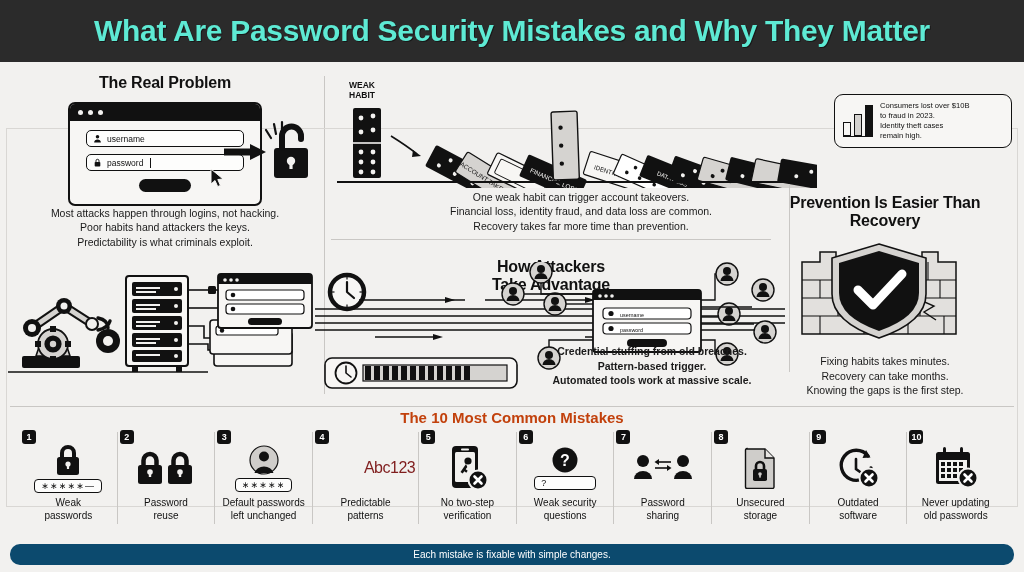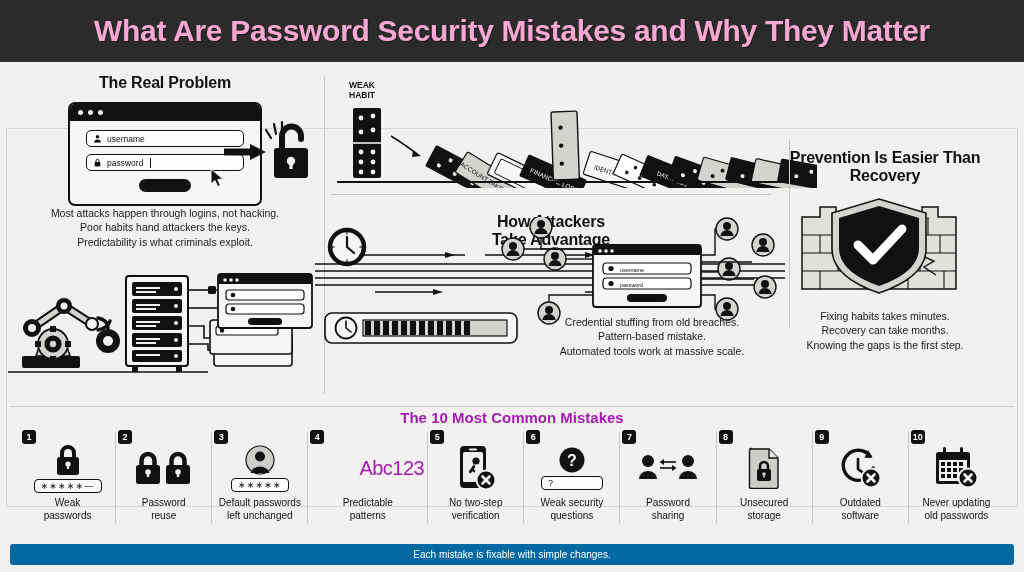--- a/index.html
+++ b/index.html
@@ -16,21 +16,21 @@
     display: flex; flex-direction: column;
   }
 
   
   .header {
     height: 62px; background: #2b2b2b;
     display: flex; align-items: center; justify-content: center;
     flex: 0 0 62px;
   }
   .header h1 {
-    color: #f9a8d4; font-size: 30px; font-weight: bold;
+    color: #5eead4; font-size: 30px; font-weight: bold;
     letter-spacing: -0.3px; white-space: nowrap;
     text-shadow: 1px 1px 0 rgba(0,0,0,.45);
   }
 
   
   .body-wrap {
     position: relative; flex: 1 1 auto;
     padding: 6px 10px 0 10px;
     display: flex; flex-direction: column;
   }
@@ -98,21 +98,21 @@
   .mid-flow { position: relative; flex: 1 1 auto; }
 
   
   .prevention {
     position: absolute; right: 0; top: 128px; width: 258px;
   }
   .hdiv { height: 1px; background: #c9c7c4; width: 100%; }
 
   
   .bottom { padding: 0 10px; }
-  .mist-title { text-align: center; font-size: 15px; font-weight: bold; margin: 2px 0 6px 0; color:#a21caf; }
+  .mist-title { text-align: center; font-size: 15px; font-weight: bold; margin: 2px 0 6px 0; color:#c2410c; }
   .mist-row { display: flex; }
   .mist {
     flex: 1 1 0; position: relative; padding: 0 3px;
     display: flex; flex-direction: column; align-items: center;
     border-left: 1px solid #c9c7c4; min-height: 92px;
   }
   .mist:first-child { border-left: none; }
   .num-badge {
     position: absolute; left: 2px; top: -2px;
     width: 14px; height: 14px; background: #111; color: #fff;
@@ -122,22 +122,22 @@
   .mist-icon { height: 52px; display: flex; align-items: center; justify-content: center; margin-top: 10px; }
   .mist-lbl { font-size: 10px; text-align: center; line-height: 1.25; color: #111; margin-top: 3px; }
 
   .pw-chip {
     border: 1.3px solid #111; border-radius: 4px; background: #fdfdfc;
     font-size: 9px; letter-spacing: 1.2px; padding: 1px 6px; color: #111;
   }
 
   
   .footer {
-    margin: 5px 10px 7px 10px; height: 21px; background: #0369a1;
-    border-radius: 3px; display: flex; align-items: center; justify-content: center;
+    margin: 5px 10px 7px 10px; height: 21px; background: #0c4a6e;
+    border-radius: 10px; display: flex; align-items: center; justify-content: center;
     flex: 0 0 21px;
   }
   .footer span { color: #fff; font-size: 10px; }
 
   .outer-border {
     position: absolute; left: 6px; top: 66px; right: 6px; bottom: 32px;
     border: 1px solid #d9d7d4; pointer-events: none;
   }
 </style>
 </head>
@@ -404,22 +404,40 @@
             <g transform="translate(440,80) rotate(-80)">
               <rect x="0" y="0" width="24" height="58" rx="2" fill="#111"></rect>
               <g fill="#f2f1ef">
                   <circle cx="9" cy="18" r="2"></circle>
                   <circle cx="16" cy="32" r="2"></circle>
                 </g>
             </g>
             <line x1="0" y1="80" x2="478" y2="80" stroke="#111" stroke-width="1.8"></line>
           </svg>
 
-        </div>
-
+          <div class="stat-box">
+            <div class="stat-bars">
+              <div class="sb" style="height:14px; background:#f7f6f4;"></div>
+              <div class="sb" style="height:22px; background:#d5d3d0;"></div>
+              <div class="sb" style="height:31px; background:#111;"></div>
+            </div>
+            <div class="stat-text">
+              <div>Consumers lost over $10B</div>
+              <div>to fraud in 2023.</div>
+              <div>Identity theft cases</div>
+              <div>remain high.</div>
+            </div>
+          </div>
+        </div>
+
+        <div class="cap" style="width:420px; margin-left:40px; margin-top:2px;">
+          <div>One weak habit can trigger account takeovers.</div>
+          <div>Financial loss, identity fraud, and data loss are common.</div>
+          <div>Recovery takes far more time than prevention.</div>
+        </div>
 
         <div class="hdiv" style="width:440px; margin:6px 0 0 0;"></div>
 
         <div class="mid-flow">
 
           <div style="width:440px; text-align:center; margin-top:18px;">
             <div class="sec-title">How Attackers</div>
             <div class="sec-title">Take Advantage</div>
           </div>
 
@@ -549,23 +567,23 @@
                 <rect x="104" y="104" width="6" height="14"></rect>
                   <rect x="113" y="104" width="6" height="14"></rect>
                 <rect x="122" y="104" width="6" height="14"></rect>
                   <rect x="131" y="104" width="6" height="14"></rect>
                 <rect x="140" y="104" width="6" height="14"></rect>
                   <rect x="149" y="104" width="6" height="14"></rect>
               </g>
             </g>
           </svg>
 
-          <div class="cap" style="position:absolute; left:196px; top:120px; width:250px;">
+          <div class="cap" style="position:absolute; left:196px; top:104px; width:250px;font-weight:bold;">
             <div>Credential stuffing from old breaches.</div>
-            <div>Pattern-based mistake.</div>
+            <div>Pattern-based trigger.</div>
             <div>Automated tools work at massive scale.</div>
           </div>
 
           <div class="prevention" style="top:-46px;">
             <div class="sec-title">Prevention Is Easier Than Recovery</div>
             <svg style="display:block; margin:6px auto 0 auto;" width="210" height="112" viewBox="0 0 210 112">
               <g>
                 <path d="M22 26 h18 v-10 h16 v10 h18 v-10 h16 v10 h18 v-10 h16 v10 h18 v-10 h16 v10 h18 v72 h-154 z" fill="#e2e0dd" stroke="#111" stroke-width="1.5"></path>
                 <g stroke="#111" stroke-width="1.1" fill="none">
                   <path d="M22 44 H176"></path>
@@ -669,21 +687,21 @@
           </div>
           <div class="mist-lbl">
             <div>Default passwords</div>
             <div>left unchanged</div>
           </div>
         </div>
 
         <div class="mist">
           <div class="num-badge">4</div>
           <div class="mist-icon">
-            <span style="font-size:20px; color:#a21caf; letter-spacing:-0.5px;margin-left:48px;">Abc123</span>
+            <span style="font-size:16px; color:#7f1d1d; letter-spacing:-0.5px;margin-left:48px;">Abc123</span>
           </div>
           <div class="mist-lbl">
             <div>Predictable</div>
             <div>patterns</div>
           </div>
         </div>
 
         <div class="mist">
           <div class="num-badge">5</div>
           <div class="mist-icon">

